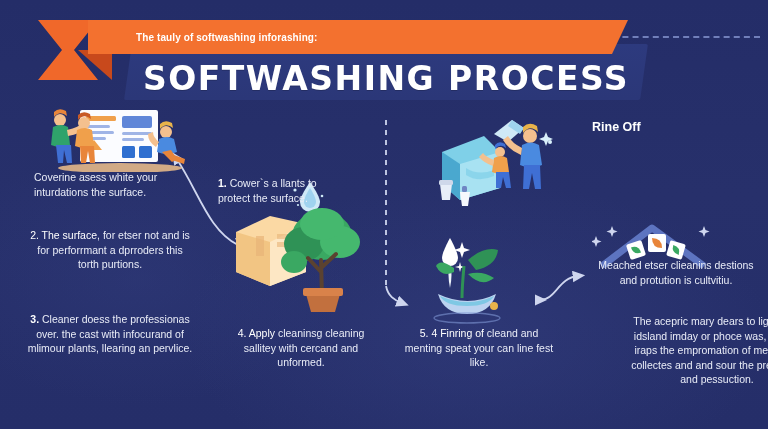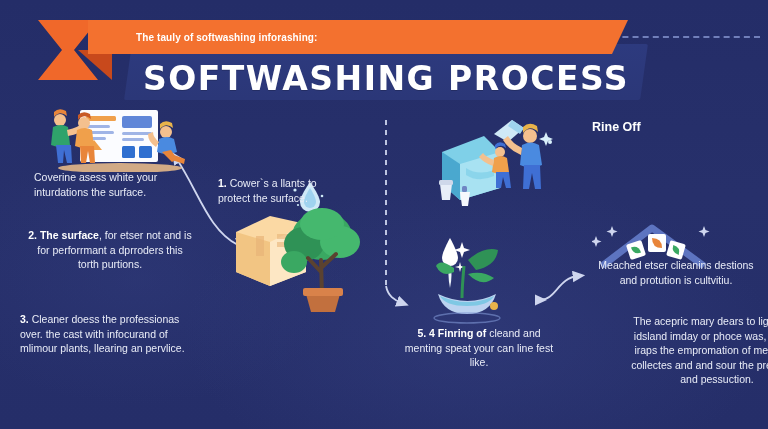--- a/index.html
+++ b/index.html
@@ -54,30 +54,30 @@
   .main-title{
     position:absolute;left:128px;top:52px;width:516px;height:52px;
     display:flex;align-items:center;justify-content:center;
     font-family:"DejaVu Sans", sans-serif;
     font-size:33px;font-weight:bold;letter-spacing:1.5px;
     color:#ffffff;text-shadow:0 1px 0 rgba(0,0,0,.18);
   }
 
   
   .txt{position:absolute;font-size:10.5px;line-height:14.5px;color:#e9ecf7;}
-  .txt b,.txt strong{color:#ffffff;font-weight:bold;}
+  .txt b,.txt strong{color:#ffffff;font-weight:normal;}
   .txt .num{font-weight:bold;color:#ffffff;}
   .heading{
     font-size:12.5px;font-weight:bold;color:#ffffff;margin-bottom:3px;
     line-height:15px;
   }
 
   .b-left1{left:34px;top:170px;width:160px;text-align:left;}
   .b-left2{left:26px;top:228px;width:168px;text-align:center;}
-  .b-left3{left:20px;top:312px;width:180px;text-align:left;}
+  .b-left3{left:20px;top:312px;width:180px;text-align:center;}
   .b-c1{left:218px;top:132px;width:132px;text-align:left;margin-top:44px;}
   .b-c4{left:222px;top:326px;width:158px;text-align:center;}
   .b-c5{left:404px;top:326px;width:150px;text-align:center;}
   .b-r1{left:568px;top:120px;width:192px;text-align:left;margin-left:24px;}
   .b-r2{left:596px;top:258px;width:160px;text-align:center;}
   .b-r3{left:580px;top:314px;width:180px;text-align:center;margin-left:47px;}
 
   
   svg.conn{position:absolute;left:0;top:0;width:768px;height:429px;pointer-events:none;}
 
@@ -245,20 +245,23 @@
   <div class="txt b-left3">
     <b class="num">3.</b>
     <span>Cleaner doess the professionas over. the cast with infocurand of mlimour plants, llearing an pervlice.</span>
   </div>
 
   <div class="txt b-c1">
     <b class="num">1.</b>
     <span>Cower`s a llants to protect the surface.</span>
   </div>
 
+  <div class="txt b-c4">
+    <b>4. Apply</b><span> cleaninsg cleaning sallitey with cercand and unformed.</span>
+  </div>
 
   <div class="txt b-c5">
     <b>5. 4 Finring of</b><span> cleand and menting speat your can line fest like.</span>
   </div>
 
   <div class="txt b-r1">
     <div class="heading">Rine Off</div>
   </div>
 
   <div class="txt b-r2">Meached etser clieanins destions and protution is cultvitiu.</div>

